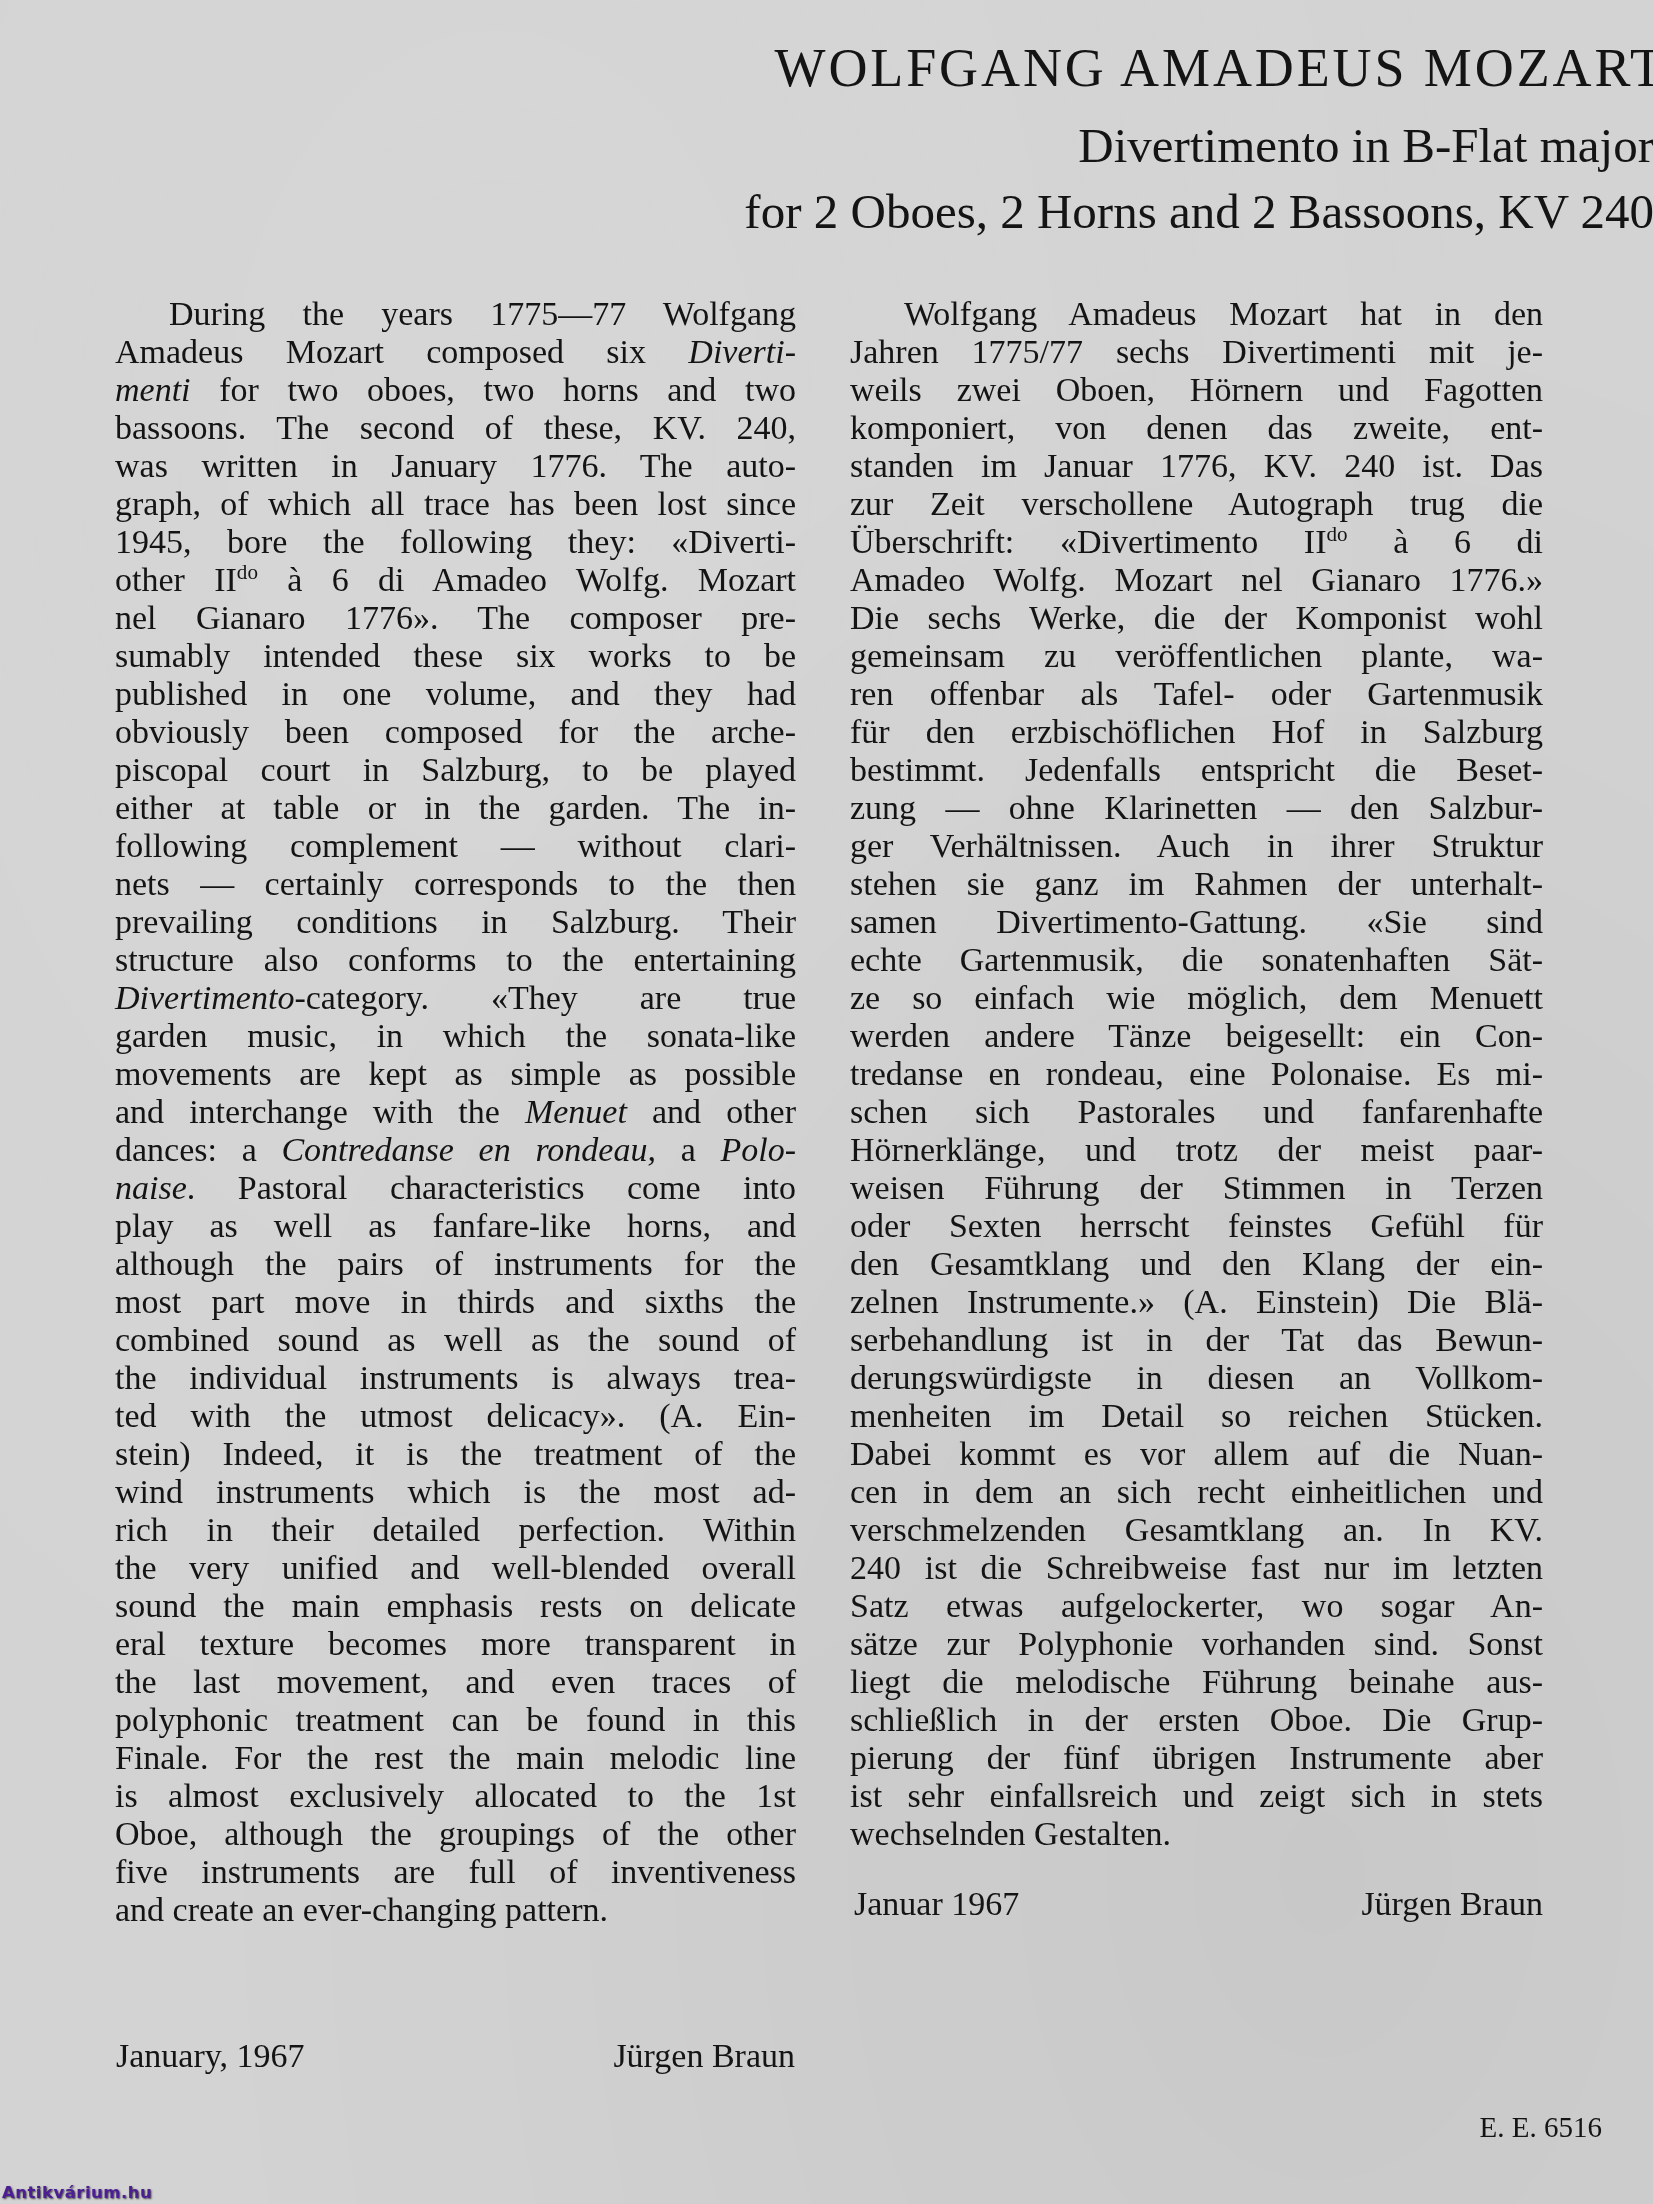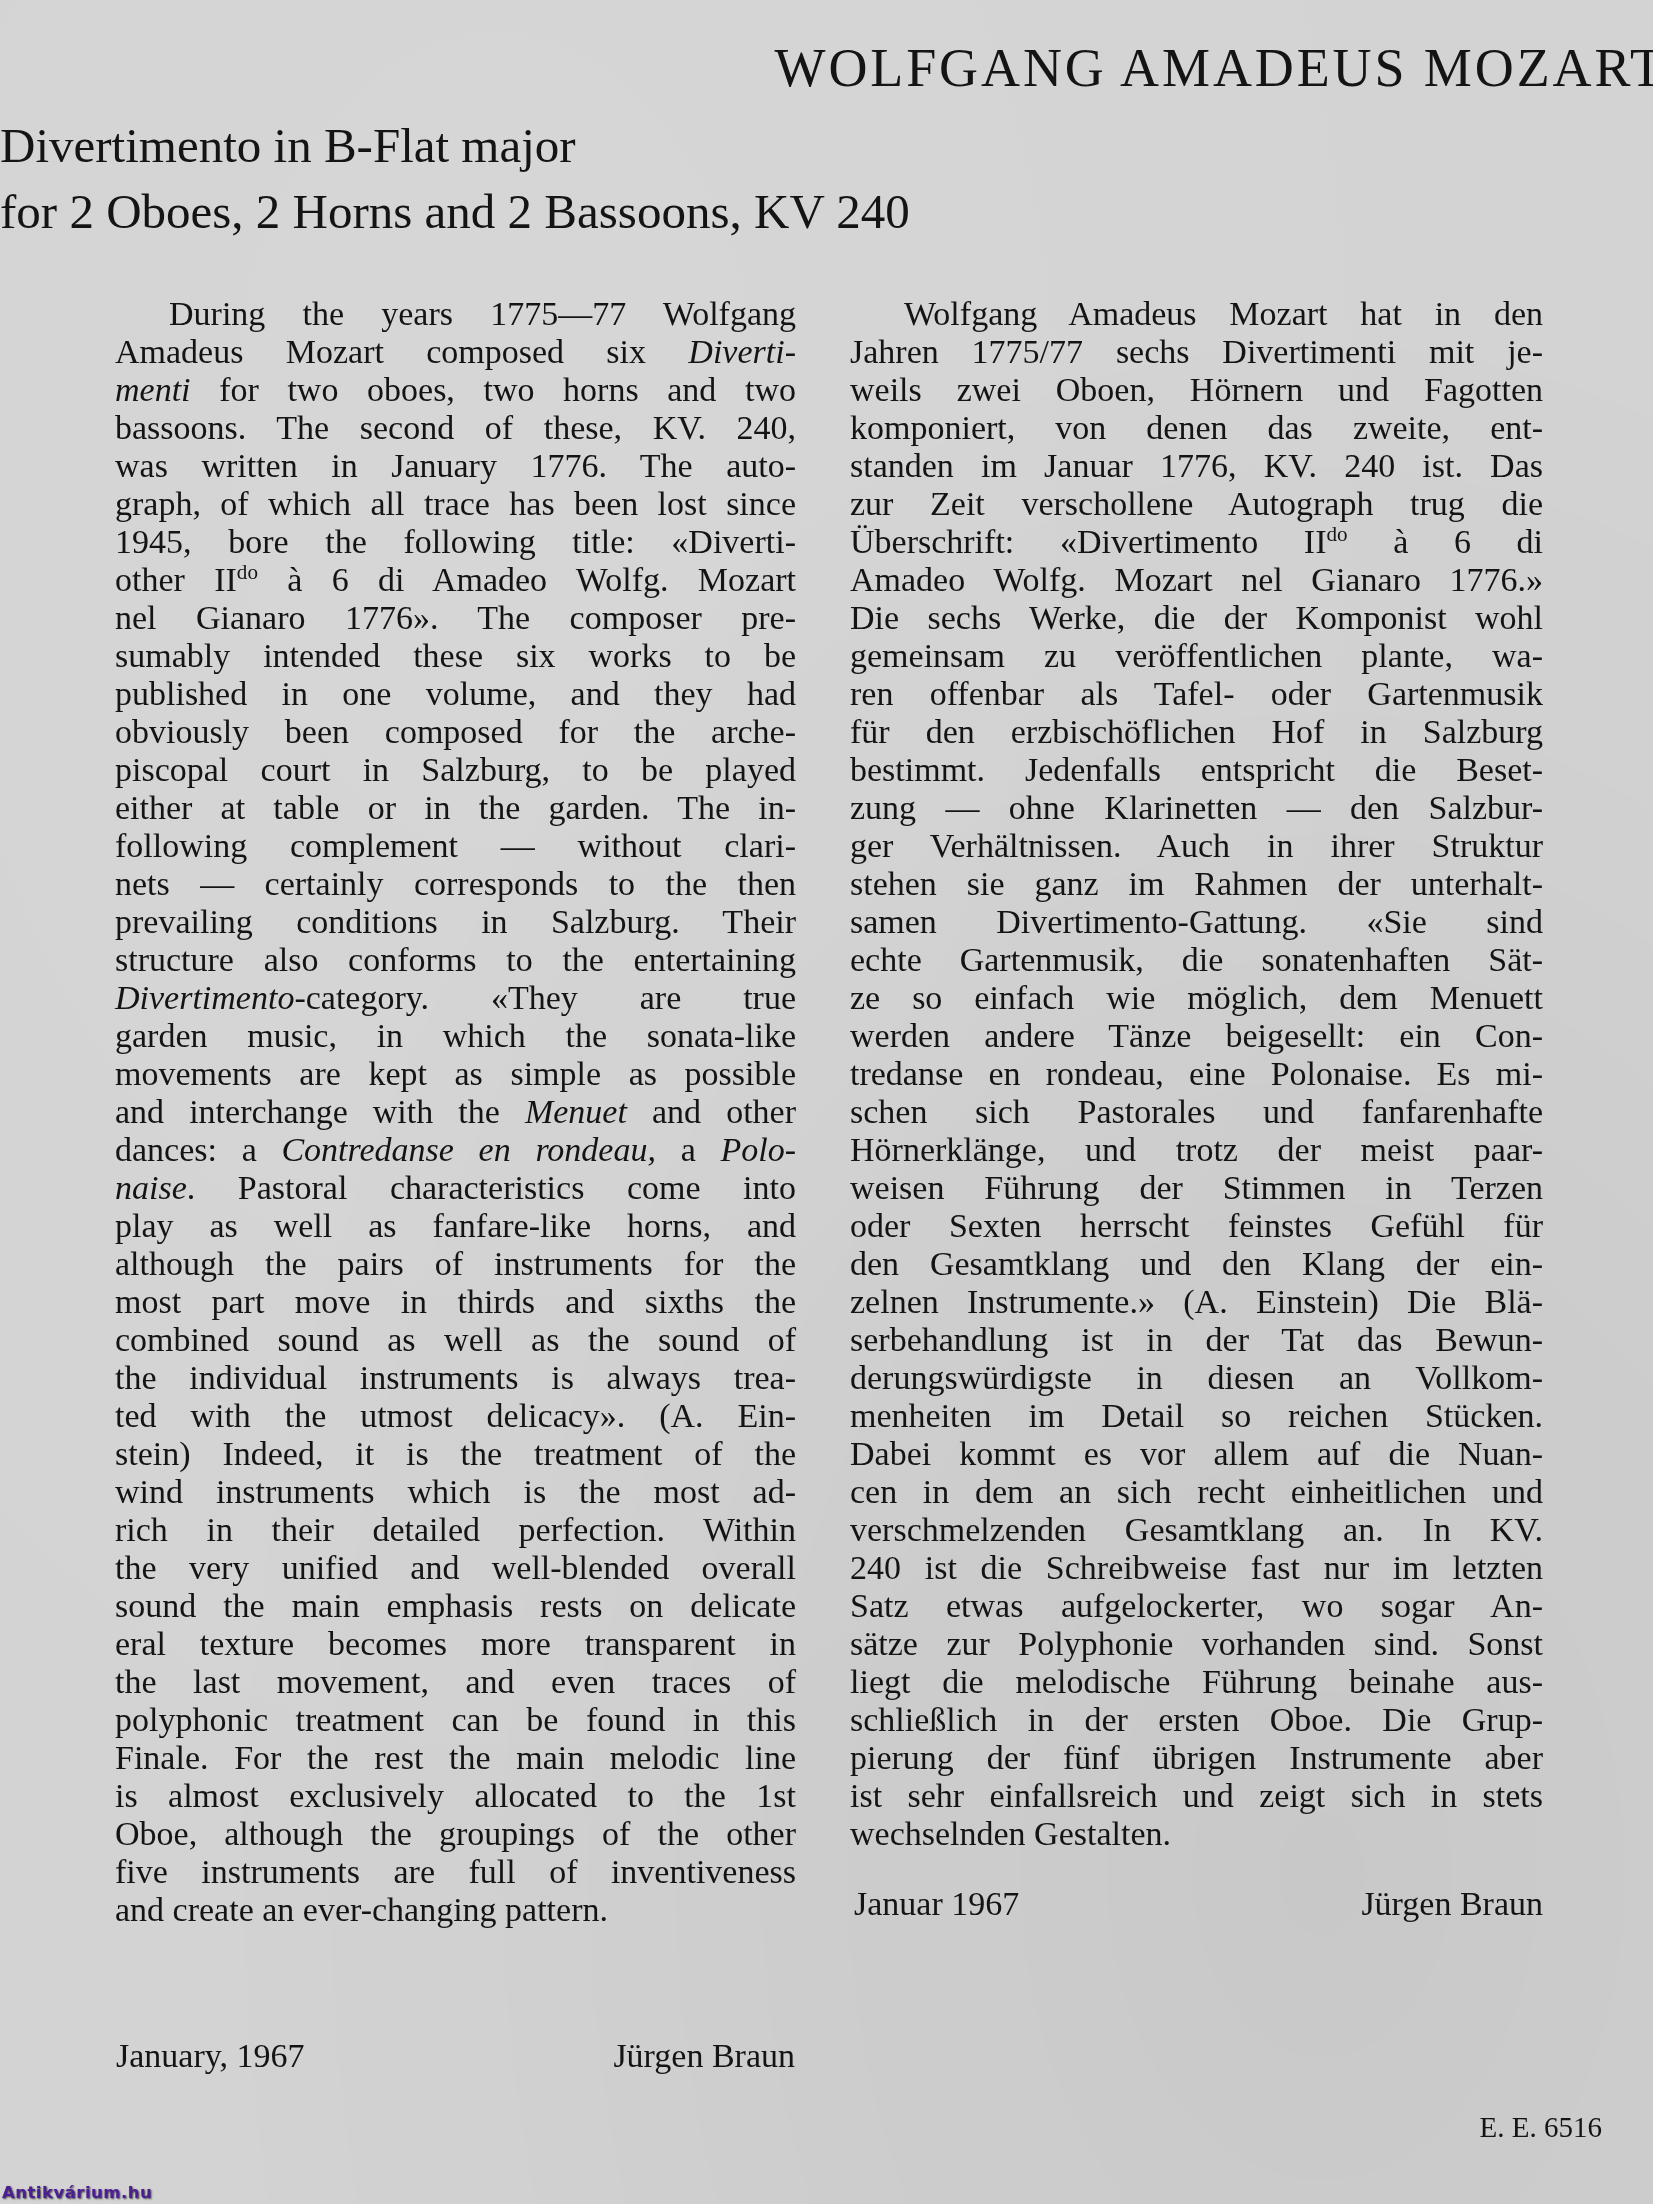--- a/index.html
+++ b/index.html
@@ -32,21 +32,21 @@
     font-size: 54px;
     letter-spacing: 2.9px;
     line-height: 62px;
     margin: 12px;
     font-weight: normal;
   }
   .work-title {
     position: absolute;
     top: 113px;
     left: 0; width: 1654px;
-    text-align: left;
+    text-align: right;
     font-family: "Liberation Serif", "DejaVu Serif", serif;
     font-size: 49px;
     line-height: 66px;
     margin: 0;
     font-weight: normal;
   }
   .col {
     position: absolute;
     top: 295px;
     font-family: "Liberation Serif", "DejaVu Serif", serif;
@@ -115,21 +115,21 @@
     <span>for 2 Oboes, 2 Horns and 2 Bassoons, KV 240</span>
   </h2>
 
   <div class="col left">
     <span class="line first">During the years 1775—77 Wolfgang</span>
     <span class="line"><span>Amadeus Mozart composed six </span><i>Diverti-</i></span>
     <span class="line"><i>menti</i><span> for two oboes, two horns and two</span></span>
     <span class="line">bassoons. The second of these, KV. 240,</span>
     <span class="line">was written in January 1776. The auto-</span>
     <span class="line">graph, of which all trace has been lost since</span>
-    <span class="line">1945, bore the following title: «Diverti-</span>
+    <span class="line">1945, bore the following they: «Diverti-</span>
     <span class="line"><span>other II</span><sup class="ord">do</sup><span> à 6 di Amadeo Wolfg. Mozart</span></span>
     <span class="line">nel Gianaro 1776». The composer pre-</span>
     <span class="line">sumably intended these six works to be</span>
     <span class="line">published in one volume, and they had</span>
     <span class="line">obviously been composed for the arche-</span>
     <span class="line">piscopal court in Salzburg, to be played</span>
     <span class="line">either at table or in the garden. The in-</span>
     <span class="line">following complement — without clari-</span>
     <span class="line">nets — certainly corresponds to the then</span>
     <span class="line">prevailing conditions in Salzburg. Their</span>

